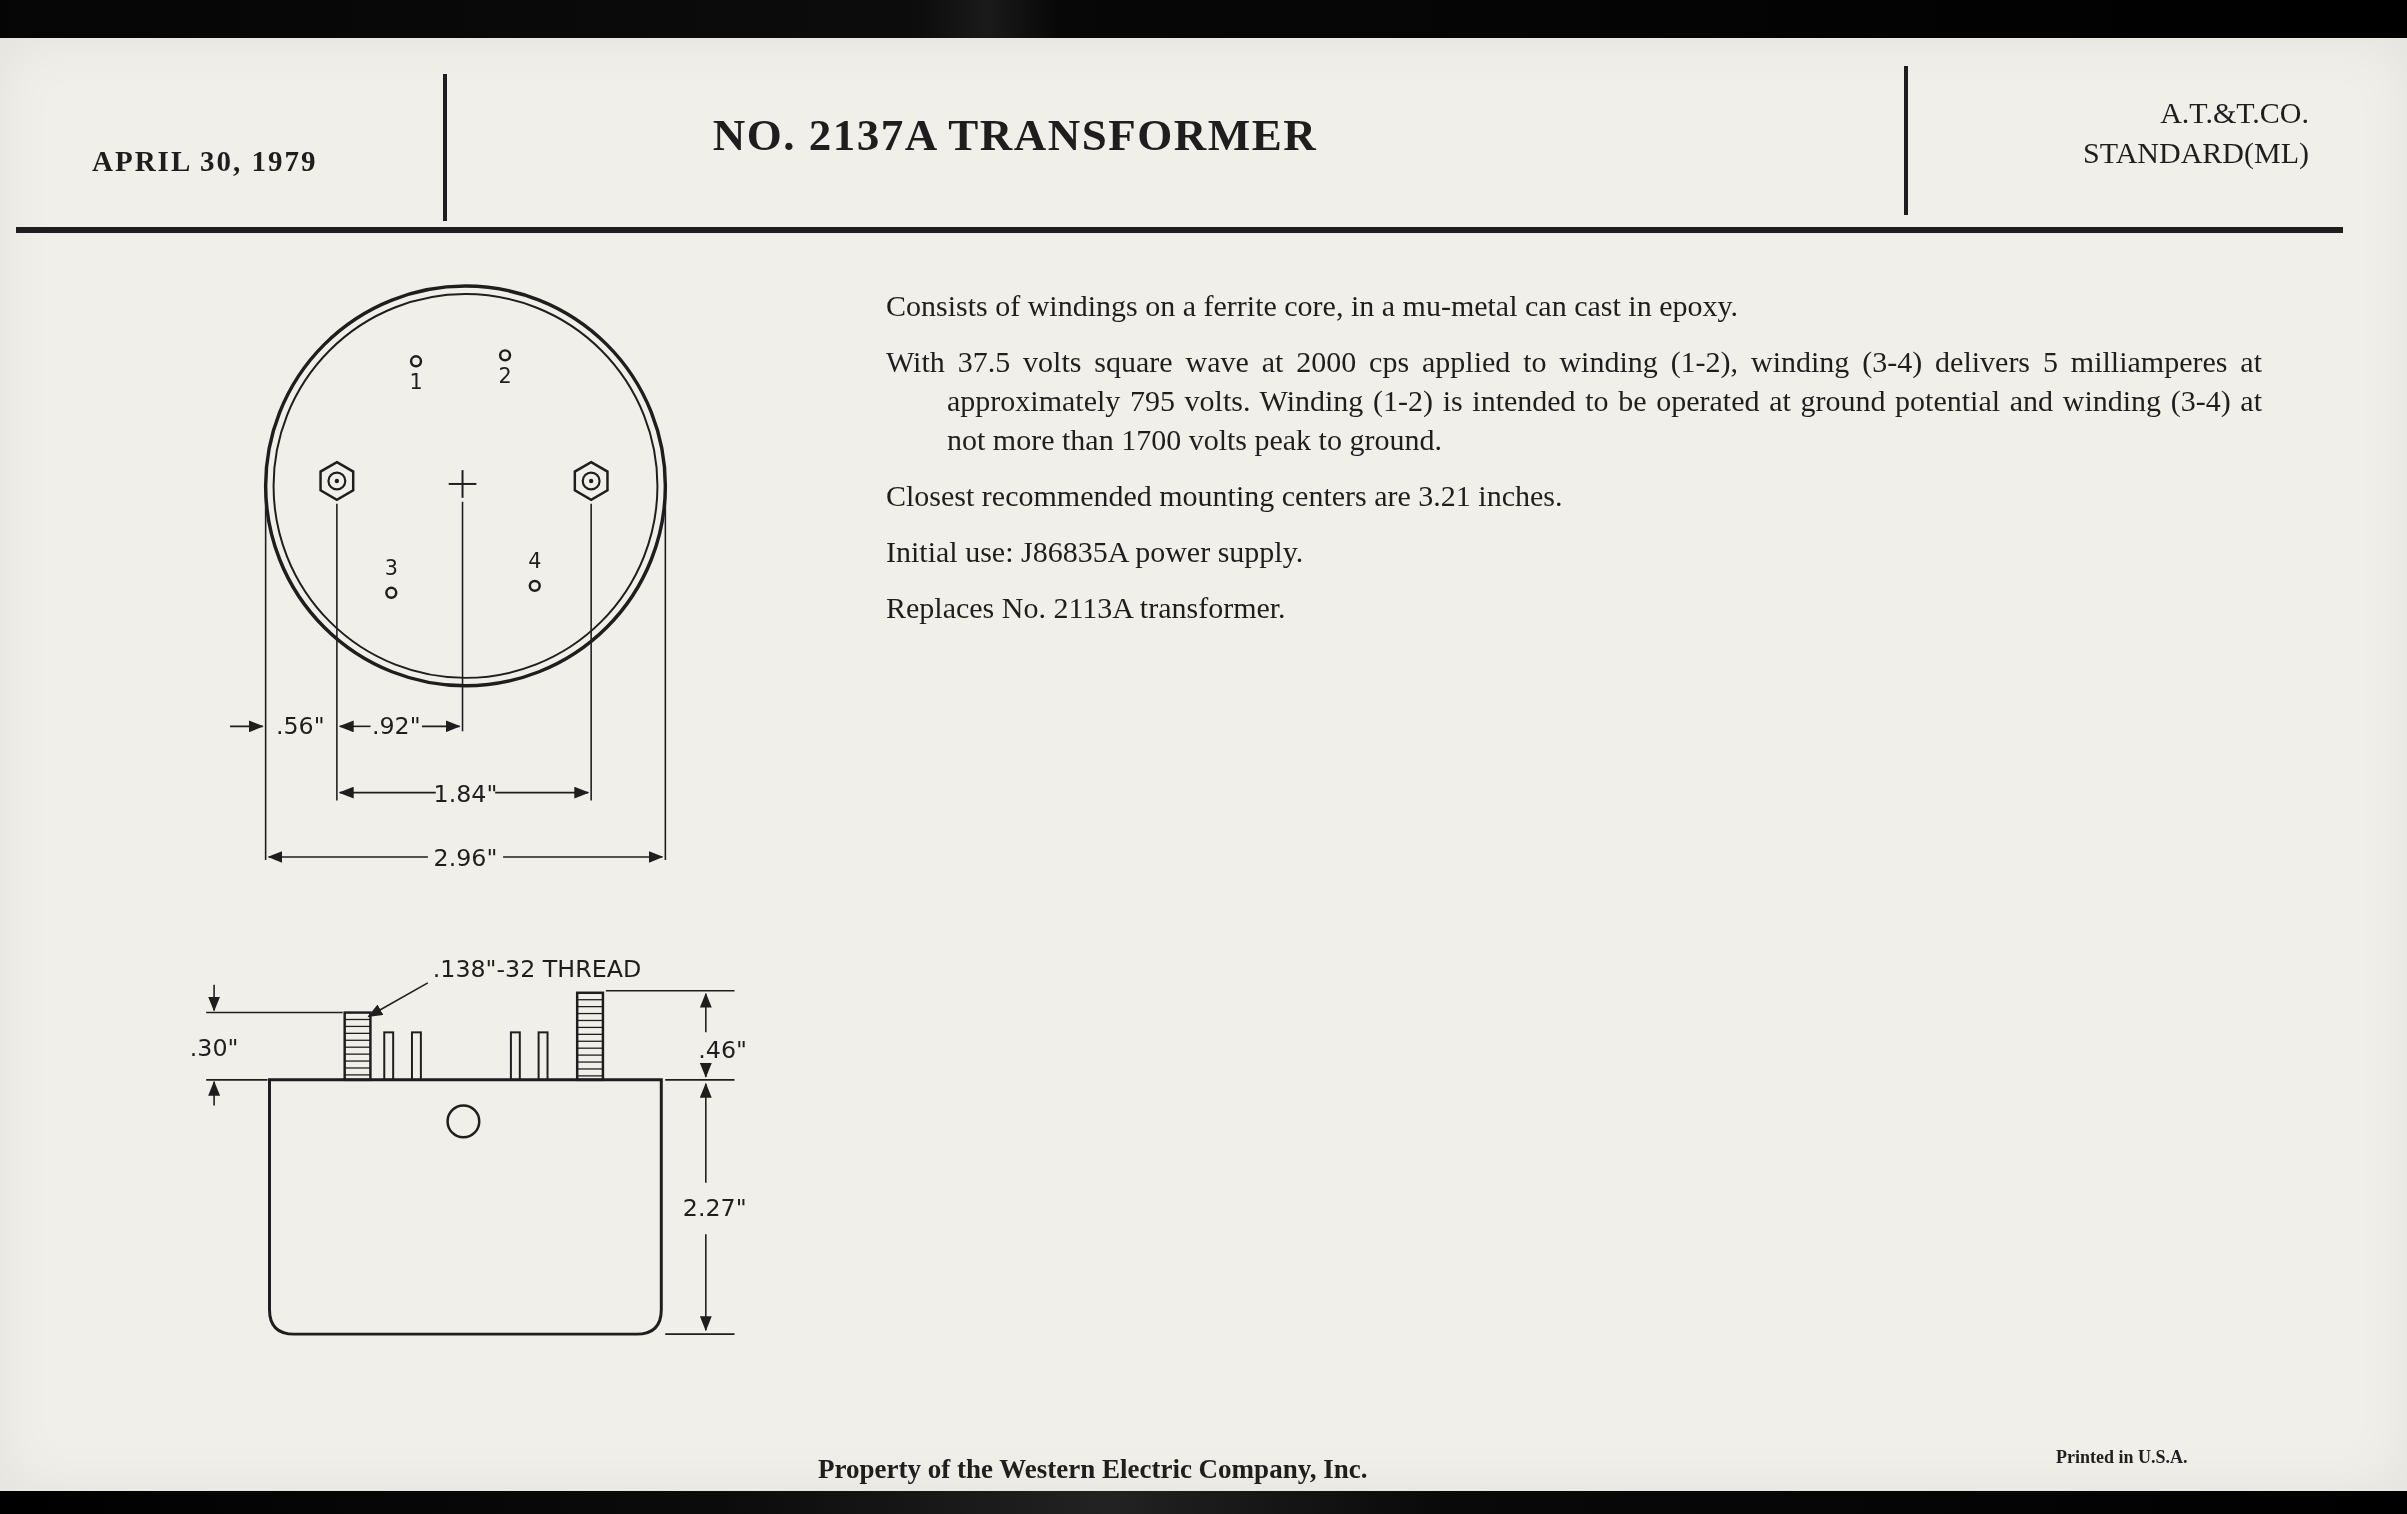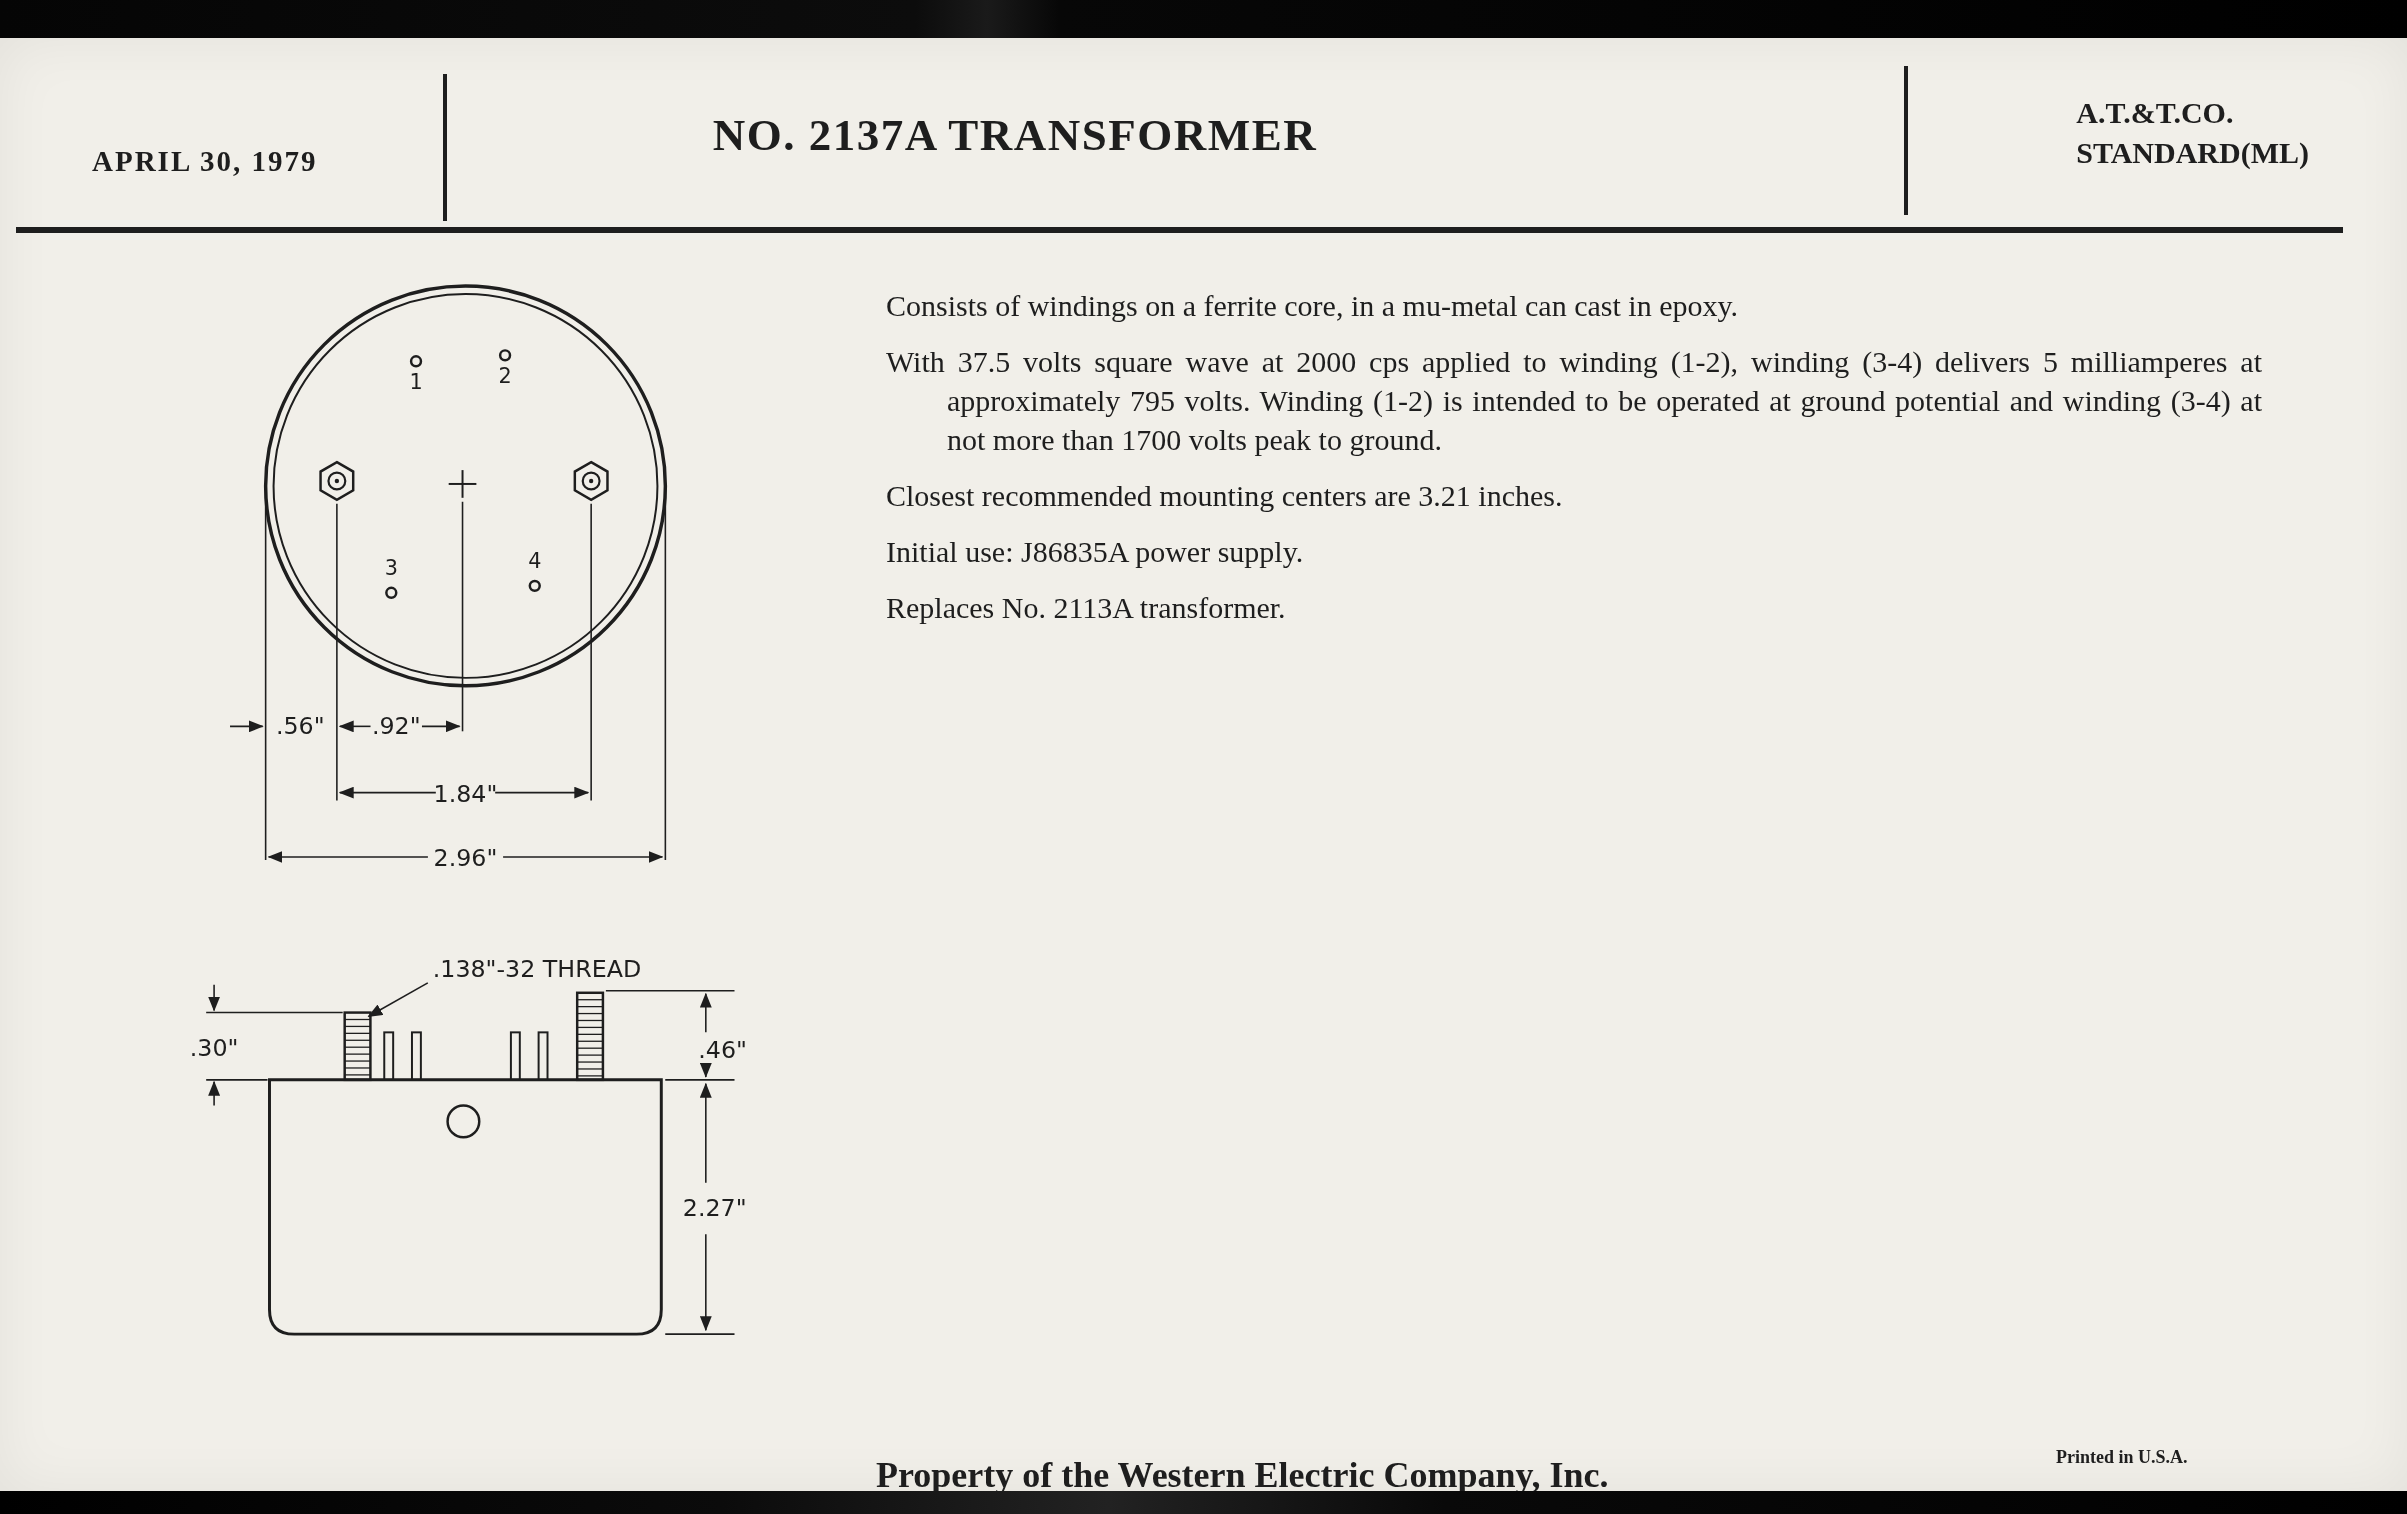--- a/index.html
+++ b/index.html
@@ -15,39 +15,39 @@
     background:linear-gradient(90deg,#000 0%,#0b0b0b 30%,#222 46%,#090909 60%,#000 100%); }
   .page {
     position:absolute; left:0; top:38px; width:2408px; height:1453px;
     background:linear-gradient(180deg,#efede7 0%,#f3f1ea 30%,#f1efe9 70%,#ecead е4 100%);
     background:#f1efe9;
     box-shadow:inset 0 0 59px rgba(0,0,0,0.06);
   }
   .hdr-date { position:absolute; left:92px; top:95px; font-size:29px; font-weight:bold; letter-spacing:2px;margin-top:12px; }
   .hdr-title { position:absolute; left:0; top:71px; width:2030px; text-align:center;
     font-size:45px; font-weight:bold; letter-spacing:1.5px; }
-  .hdr-org { position:absolute; right:99px; top:55px; text-align:left;
-    font-size:30px; font-weight:bold; line-height:40px; }
+  .hdr-org { position:absolute; right:99px; top:55px; text-align:right;
+    font-size:30px; font-weight:normal; line-height:40px; }
   .vline { position:absolute; width:4px; background:#1e1e1e; }
   .v1 { left:443px; top:36px; height:147px; }
   .v2 { left:1904px; top:28px; height:149px; }
   .rule { position:absolute; left:16px; top:189px; width:2327px; height:6px; background:#1e1e1e; }
 
   .body-col { position:absolute; left:886px; top:248px; width:1376px;
     font-size:30px; line-height:39px; text-align:justify; }
   .body-col p { padding-left:61px; text-indent:-61px; margin-bottom:17px; }
 
   .diagram { position:absolute; }
   .tv { left:139px; top:228px; }
   .sv { left:129px; top:903px; }
   svg .ln { stroke:#1e1e1e; fill:none; }
   .dim { font-family:"DejaVu Sans", sans-serif; font-size:24px; fill:#1e1e1e; }
   .term { font-family:"DejaVu Sans", sans-serif; font-size:21px; fill:#1e1e1e; }
 
-  .foot-left { position:absolute; left:876px; top:1416px; font-size:36px; font-weight:bold; }
+  .foot-left { position:absolute; left:818px; top:1416px; font-size:27px; font-weight:bold; }
   .foot-right { position:absolute; left:2056px; top:1409px; font-size:18px; font-weight:bold; }
 </style>
 </head>
 <body>
 
 <div class="scan">
   <div class="bar-top"></div>
 
   <div class="page">
 

